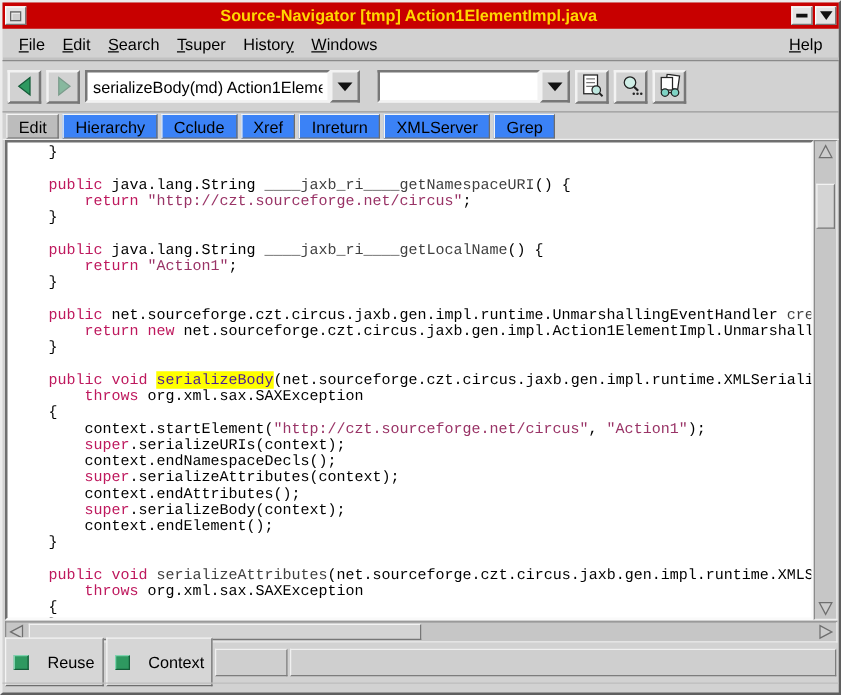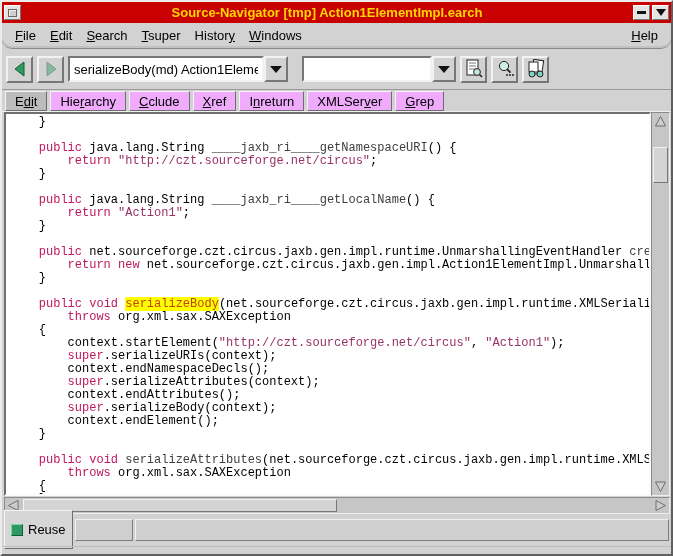--- a/index.html
+++ b/index.html
@@ -8,78 +8,78 @@
 
   
   .titlebar{height:19px;flex:0 0 19px;background:#c80000;display:flex;align-items:center;padding:1px 2px;gap:2px;}
   .titlebar .title{flex:1;text-align:center;color:#ffd700;font-weight:bold;font-size:13px;line-height:17px;white-space:nowrap;overflow:hidden;}
   .win-btn{width:17px;height:15px;box-sizing:border-box;background:#e4e4e4;border:1px solid;border-color:#fff #777 #777 #fff;display:flex;align-items:center;justify-content:center;}
   .win-menu-glyph{width:9px;height:8px;box-sizing:border-box;border:1px solid #666;background:#cfcfcf;box-shadow:inset 1px 1px 0 #f2f2f2;}
   .glyph-minus{width:9px;height:3px;background:#111;}
   .glyph-tridown{width:0;height:0;border-left:5px solid transparent;border-right:5px solid transparent;border-top:7px solid #111;}
 
   
-  .menubar{height:25px;flex:0 0 25px;display:flex;align-items:center;padding:0 6px;border-bottom:1px solid #8a8a8a;box-shadow:inset 0 -2px 0 #c2c2c2;border-radius:10px;}
+  .menubar{height:25px;flex:0 0 25px;display:flex;align-items:center;padding:0 6px;border-bottom:1px solid #8a8a8a;box-shadow:inset 0 -2px 0 #c2c2c2;}
   .menu-item{font-size:13px;color:#000;padding:3px 7px;white-space:nowrap;cursor:default;}
   .menu-item .u{text-decoration:underline;}
   .menu-help{margin-left:auto;}
 
   
   .toolbar{height:40px;flex:0 0 40px;display:flex;align-items:center;padding:0 4px;gap:4px;border-bottom:1px solid #9a9a9a;}
   .tb-btn{box-sizing:border-box;width:27px;height:27px;background:#d2d2d2;border:2px solid;border-color:#f2f2f2 #777 #777 #f2f2f2;display:flex;align-items:center;justify-content:center;padding:0;}
   .tb-btn.disabled svg{opacity:.45;}
   .combo{display:flex;align-items:center;}
   .combo-entry{box-sizing:border-box;height:26px;border:2px solid;border-color:#777 #f2f2f2 #f2f2f2 #777;background:#fff;font:13px "Liberation Sans",sans-serif;padding:0 4px;outline:none;}
   .entry-history{width:196px;}
   .entry-search{width:130px;margin-left:10px;}
   .combo-arrow{box-sizing:border-box;width:24px;height:26px;background:#d2d2d2;border:2px solid;border-color:#f2f2f2 #777 #777 #f2f2f2;display:flex;align-items:center;justify-content:center;}
   .combo-arrow .tri{width:0;height:0;border-left:6px solid transparent;border-right:6px solid transparent;border-top:7px solid #111;}
 
   
   .tabbar{height:21px;flex:0 0 21px;display:flex;align-items:flex-end;padding:0 3px;gap:3px;}
-  .tab{box-sizing:border-box;height:20px;padding:1px 9px 0;background:#f0abfc;border:1px solid;border-color:#f4f4f4 #6d6d6d #6d6d6d #f4f4f4;font-size:13px;line-height:17px;white-space:nowrap;cursor:default;}
+  .tab{box-sizing:border-box;height:20px;padding:1px 9px 0;background:#3b82f6;border:1px solid;border-color:#f4f4f4 #6d6d6d #6d6d6d #f4f4f4;font-size:13px;line-height:17px;white-space:nowrap;cursor:default;}
   .tab.active{background:#bcbcbc;}
-  .tab .u{text-decoration:underline;}
+  .tab .u{}
 
   
   .editor-block{flex:1;display:flex;flex-direction:column;min-height:0;border-top:1px solid #f0f0f0;}
   .editor-row{flex:1;display:flex;min-height:0;}
   .code-view{box-sizing:border-box;flex:1;background:#fff;border:2px solid;border-color:#6f6f6f #fafafa #fafafa #6f6f6f;margin-left:2px;overflow:hidden;}
   .code-inner{padding:2px 0 0 4px;font-family:"Liberation Mono","DejaVu Sans Mono",monospace;font-size:12px;line-height:13px;white-space:pre;color:#000;}
   .code-line{min-height:13px;}
   .seg-k{color:#be185d;}
   .seg-m{color:#404040;}
   .seg-s{color:#993366;}
-  .seg-h{color:#c2410c;background:#ffff00;}
+  .seg-h{color:#4c1d95;background:#ffff00;}
 
   .v-scroll{box-sizing:border-box;flex:0 0 19px;background:#c6c6c6;border:1px solid;border-color:#8b8b8b #eee #eee #8b8b8b;display:flex;flex-direction:column;align-items:center;padding:1px;margin-right:1px;}
   .v-thumb{width:13px;height:34px;margin-top:18px;background:#d4d4d4;border:1px solid;border-color:#f2f2f2 #777 #777 #f2f2f2;}
   .h-scroll{box-sizing:border-box;flex:0 0 17px;background:#c6c6c6;border:1px solid;border-color:#8b8b8b #eee #eee #8b8b8b;display:flex;align-items:center;padding:0 1px;margin:1px 1px 0 2px;}
   .h-thumb{height:11px;width:312px;margin-left:2px;background:#d4d4d4;border:1px solid;border-color:#f2f2f2 #777 #777 #f2f2f2;}
   .h-right{margin-left:auto;}
   .sb-arrow{width:15px;height:15px;display:flex;align-items:center;justify-content:center;}
 
   
   .bottom-bar{height:27px;flex:0 0 27px;display:flex;align-items:center;padding:2px 2px 3px;gap:2px;}
-  .b-tab{box-sizing:border-box;height:39px;background:#d6d6d6;border:1px solid;border-color:#f4f4f4 #6d6d6d #6d6d6d #f4f4f4;display:flex;align-items:center;gap:5px;padding:0 6px;font-size:13px;cursor:default;}
+  .b-tab{box-sizing:border-box;height:39px;background:#d6d6d6;border:1px solid;border-color:#f4f4f4 #6d6d6d #6d6d6d #f4f4f4;display:flex;align-items:center;gap:15px;padding:0 6px;font-size:13px;cursor:default;}
   .b-square{width:12px;height:12px;box-sizing:border-box;background:#2e9960;border:1px solid;border-color:#7fd3ae #145c38 #145c38 #7fd3ae;}
   .b-panel-small{box-sizing:border-box;width:58px;height:22px;background:#cfcfcf;border:1px solid;border-color:#f0f0f0 #7d7d7d #7d7d7d #f0f0f0;}
   .b-panel-wide{box-sizing:border-box;flex:1;height:22px;background:#cfcfcf;border:1px solid;border-color:#f0f0f0 #7d7d7d #7d7d7d #f0f0f0;}
   .bottom-strip{flex:0 0 7px;border-top:1px solid #bdbdbd;}
 </style>
 </head>
 <body>
 
 <div class="window">
 
   <div class="titlebar">
     <div class="win-btn">
       <span class="win-menu-glyph"></span>
     </div>
-    <div class="title">Source-Navigator [tmp] Action1ElementImpl.earch</div>
+    <div class="title">Source-Navigator [tmp] Action1ElementImpl.java</div>
     <div class="win-btn">
       <span class="glyph-minus"></span>
     </div>
     <div class="win-btn">
       <span class="glyph-tridown"></span>
     </div>
   </div>
 
   <div class="menubar">
     <span id="menu-left" style="display:flex;">
@@ -191,18 +191,22 @@
         </svg>
       </span>
     </div>
   </div>
 
   <div class="bottom-bar" id="bottom-bar">
     <div class="b-tab">
         <span class="b-square"></span>
         <span>Reuse</span>
       </div>
+      <div class="b-tab">
+        <span class="b-square"></span>
+        <span>Context</span>
+      </div>
       <div class="b-panel-small"></div>
     <div class="b-panel-wide"></div>
   </div>
   <div class="bottom-strip"></div>
 
 </div>
 
 </body></html>

